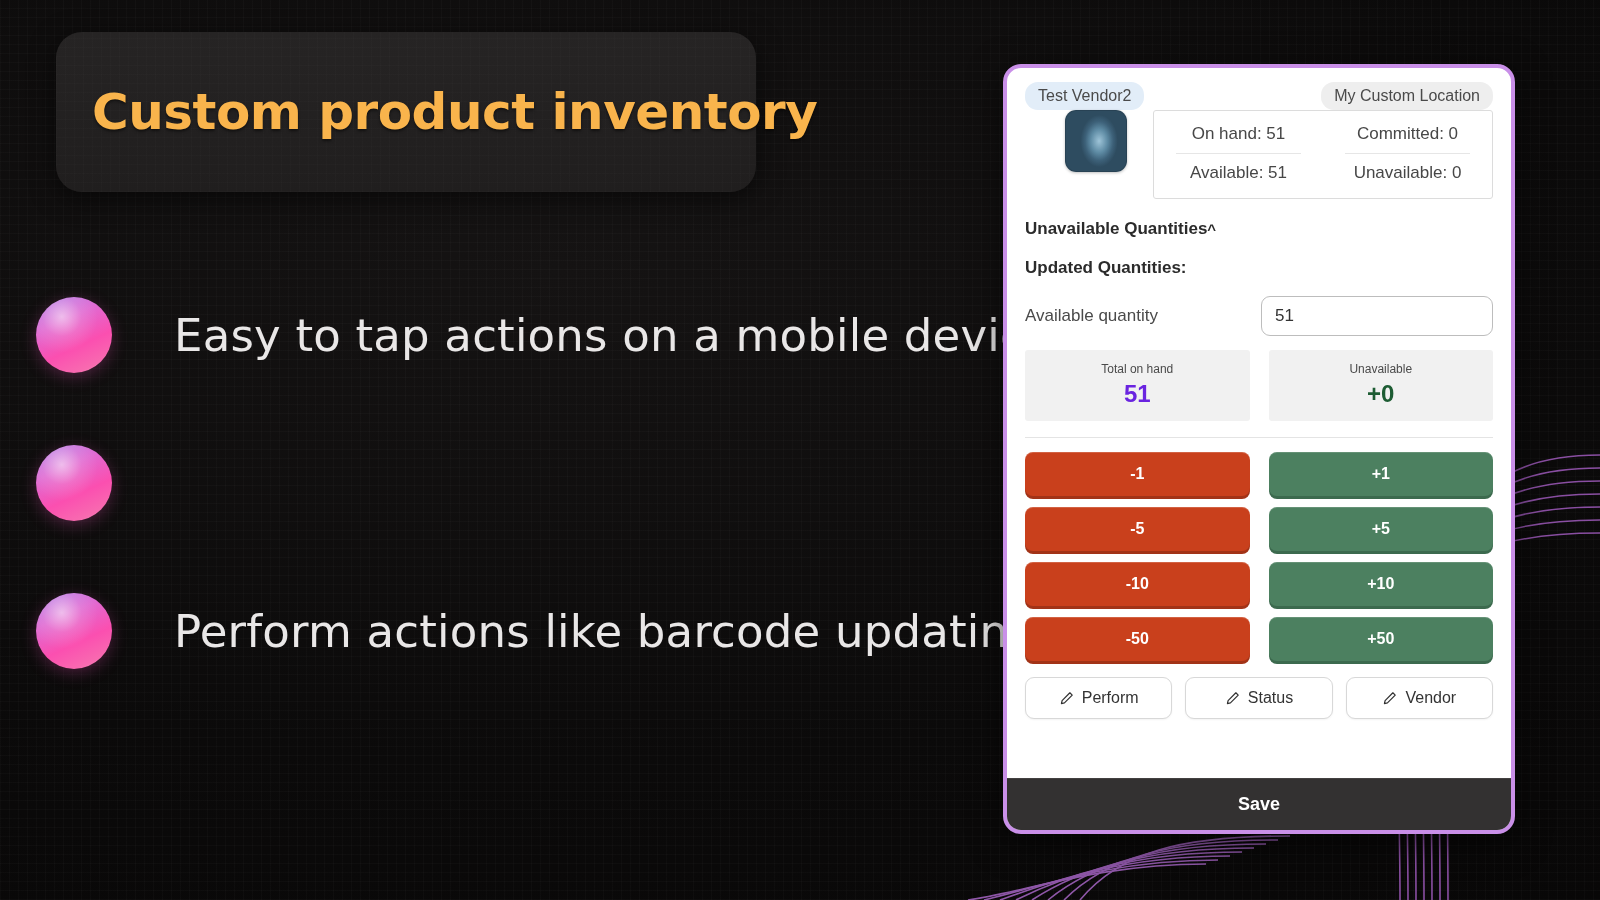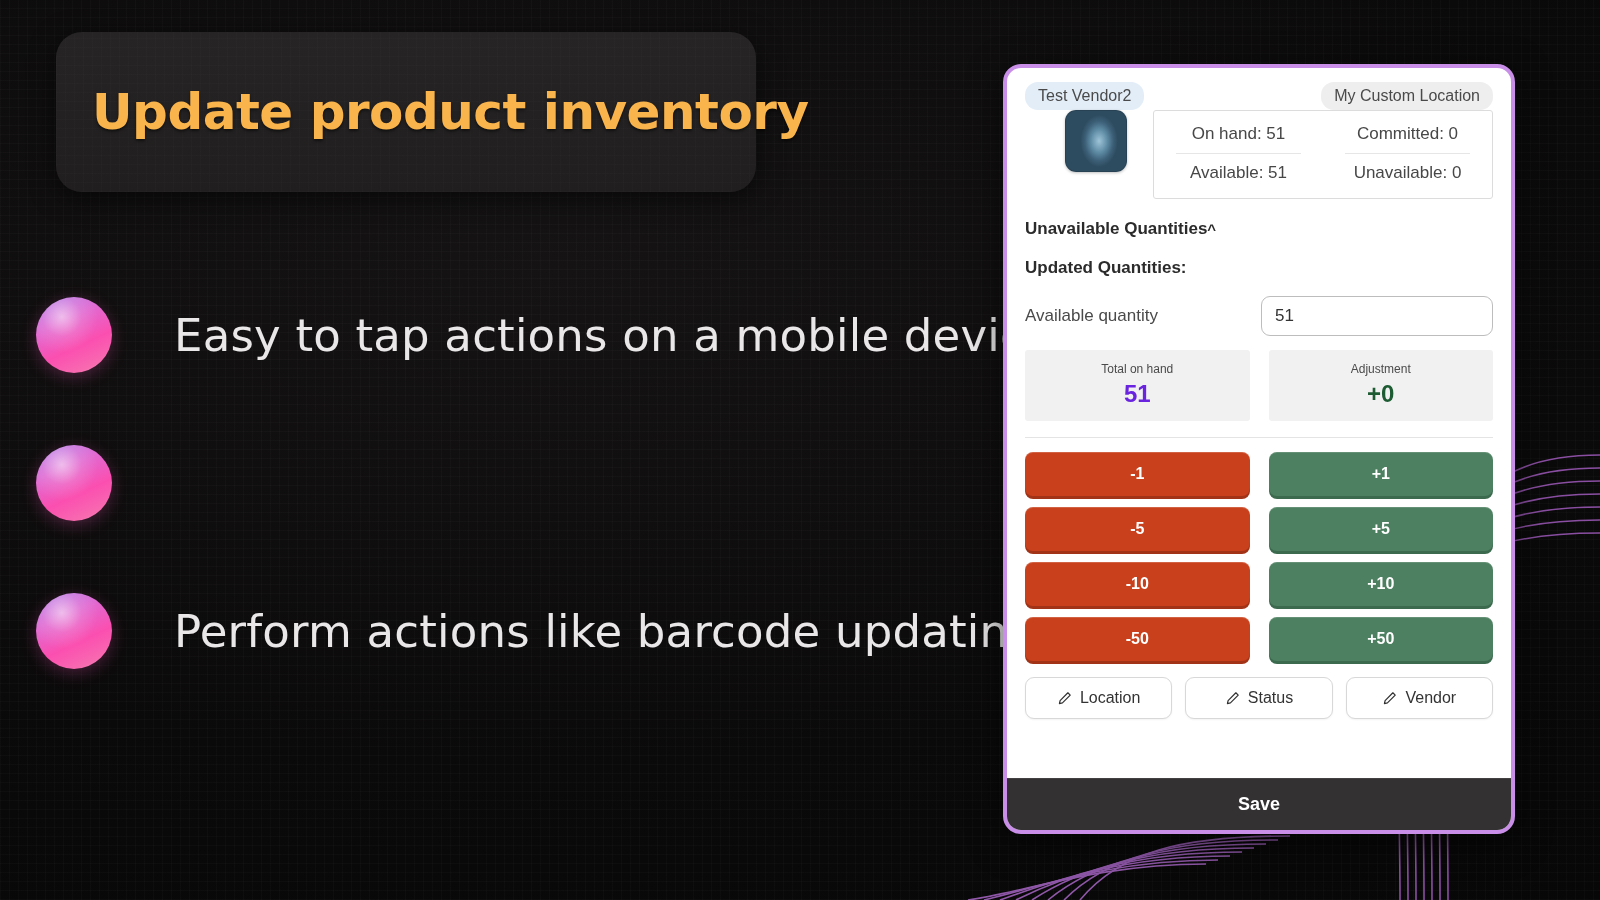--- a/index.html
+++ b/index.html
@@ -179,21 +179,21 @@
       <path d="M1266 844 C1156 844 1092 864 1048 900"></path>
       <path d="M1254 848 C1144 848 1078 870 1032 900"></path>
       <path d="M1242 852 C1132 852 1064 876 1016 900"></path>
       <path d="M1230 856 C1120 856 1050 882 1000 900"></path>
       <path d="M1218 860 C1108 860 1036 888 984 900"></path>
       <path d="M1206 864 C1096 864 1022 893 968 900"></path>
     </g>
   </svg>
 
   <div class="title-card">
-    <div class="title-text">Update product inventory</div>
+    <div class="title-text">Custom product inventory</div>
   </div>
 
   <div class="bullets">
     <div class="bullet-row">
       <div class="sphere"></div>
       <div class="bullet-label">Easy to tap actions on a mobile device</div>
     </div>
     <div class="bullet-row">
       <div class="sphere"></div>
     </div>
@@ -232,21 +232,21 @@
         <div class="qty-label">Available quantity</div>
         <input class="qty-input" type="text" value="51" style="">
       </div>
 
       <div class="totals">
         <div class="total-box">
           <div class="total-cap">Total on hand</div>
           <div class="total-val hand">51</div>
         </div>
         <div class="total-box">
-          <div class="total-cap">Adjustment</div>
+          <div class="total-cap">Unavailable</div>
           <div class="total-val adj">+0</div>
         </div>
       </div>
 
       <div class="divider"></div>
 
       <div class="adj-grid">
         <button class="adj-btn minus">-1</button>
         <button class="adj-btn plus">+1</button>
         <button class="adj-btn minus">-5</button>
@@ -255,21 +255,21 @@
         <button class="adj-btn plus">+10</button>
         <button class="adj-btn minus">-50</button>
         <button class="adj-btn plus">+50</button>
       </div>
 
       <div class="edit-row">
         <button class="edit-btn">
           <svg class="pencil" viewBox="0 0 16 16" fill="none" stroke="#333" stroke-width="1.3" stroke-linecap="round" stroke-linejoin="round">
             <path d="M11.6 1.9l2.5 2.5-8.3 8.3-3.2.7.7-3.2z"></path>
           </svg>
-          <span>Location</span>
+          <span>Perform</span>
         </button>
         <button class="edit-btn">
           <svg class="pencil" viewBox="0 0 16 16" fill="none" stroke="#333" stroke-width="1.3" stroke-linecap="round" stroke-linejoin="round">
             <path d="M11.6 1.9l2.5 2.5-8.3 8.3-3.2.7.7-3.2z"></path>
           </svg>
           <span>Status</span>
         </button>
         <button class="edit-btn">
           <svg class="pencil" viewBox="0 0 16 16" fill="none" stroke="#333" stroke-width="1.3" stroke-linecap="round" stroke-linejoin="round">
             <path d="M11.6 1.9l2.5 2.5-8.3 8.3-3.2.7.7-3.2z"></path>

